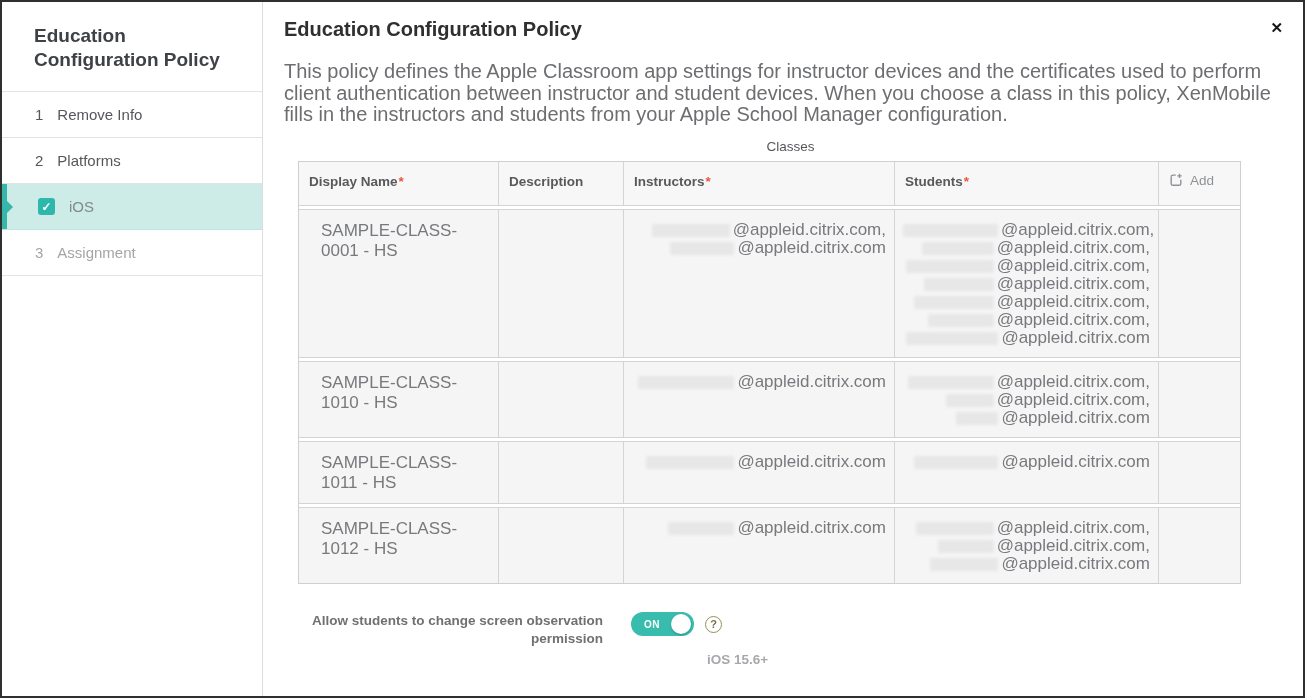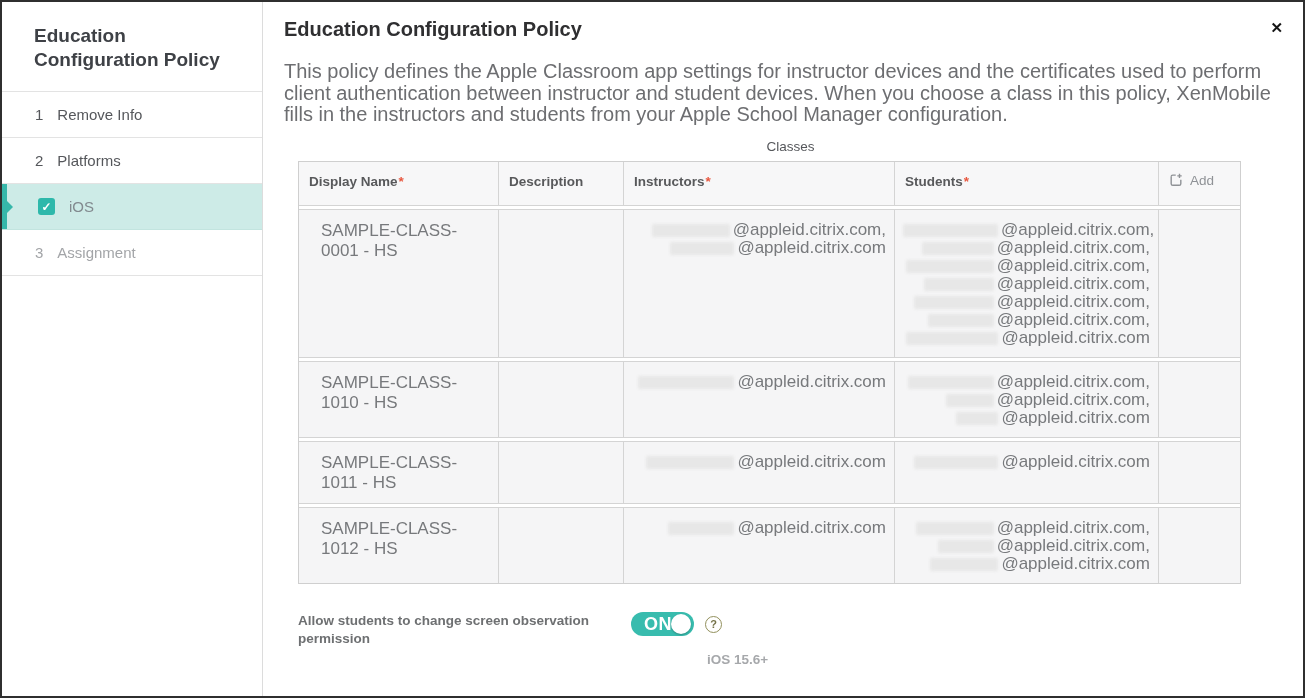--- a/index.html
+++ b/index.html
@@ -106,33 +106,33 @@
   .redacted {
     display: inline-block; height: 13px;
     background: #e7e7e7; border-radius: 2px;
     filter: blur(1.6px);
     vertical-align: -2px; margin-right: 3px;
   }
 
   
   .form-row { display: flex; margin-top: 28px; }
   .form-label {
-    width: 305px; 
+    width: 305px; text-align: right;
     font-weight: bold; font-size: 13.5px; line-height: 18px; color: #6e7072;
   }
   .control { margin-left: 28px; }
   .toggle-line { display: flex; align-items: center; gap: 11px; }
   .toggle {
     width: 63px; height: 24px;
     background: #38bcae; border-radius: 12px;
     position: relative; cursor: pointer;
   }
   .toggle .on-text {
     position: absolute; left: 13px; top: 50%; transform: translateY(-50%);
-    color: #fff; font-size: 18px; font-weight: bold; letter-spacing: .4px;
+    color: #fff; font-size: 10px; font-weight: bold; letter-spacing: .4px;
   }
   .toggle .knob {
     position: absolute; top: 2px; right: 3px;
     width: 20px; height: 20px; background: #fff; border-radius: 50%;
     box-shadow: 0 1px 2px rgba(0,0,0,.25);
   }
   .help-circle {
     width: 17px; height: 17px;
     border: 1.5px solid #92905c; border-radius: 50%;
     color: #75734a; font-size: 11px; font-weight: bold;

